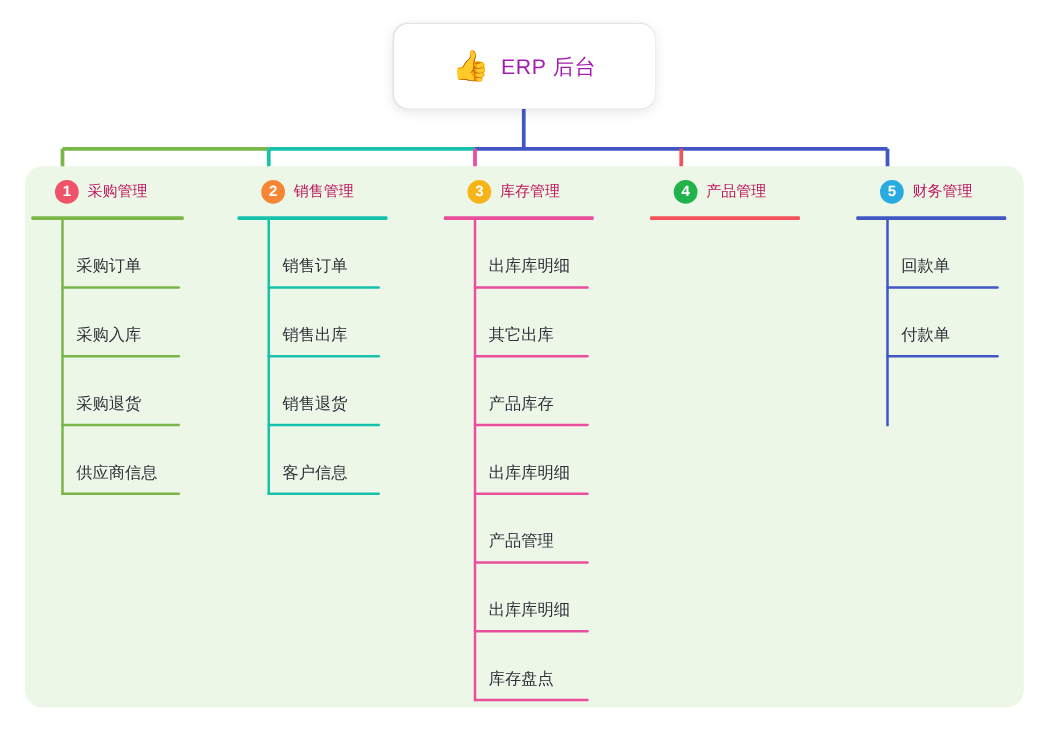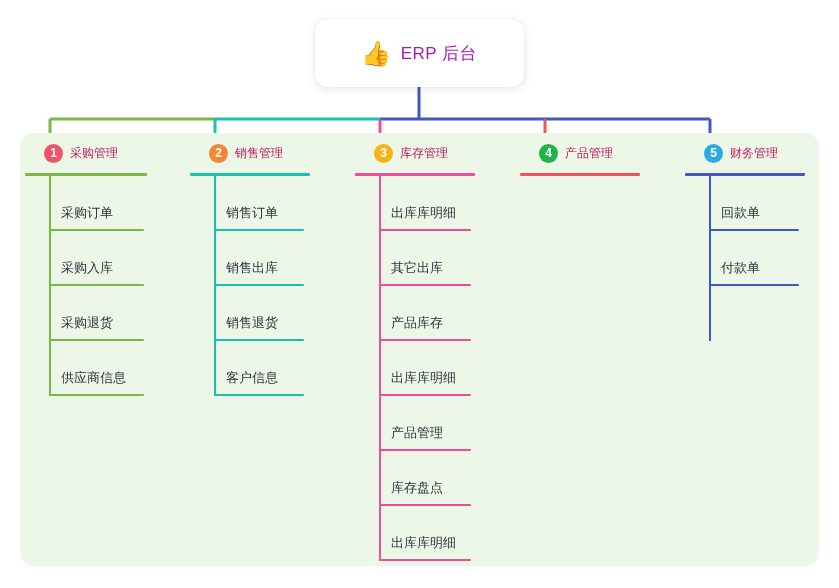--- a/index.html
+++ b/index.html
@@ -241,25 +241,25 @@
           </div>
           <div class="item">
             <span class="item-label">出库库明细</span>
             <div class="item-rule" style="background: rgb(234, 78, 157); width: 92px;"></div>
           </div>
           <div class="item">
             <span class="item-label">产品管理</span>
             <div class="item-rule" style="background: rgb(234, 78, 157); width: 92px;"></div>
           </div>
           <div class="item">
+            <span class="item-label">出库库明细</span>
+            <div class="item-rule" style="background: rgb(234, 78, 157); width: 92px;"></div>
+          </div>
+          <div class="item">
             <span class="item-label">库存盘点</span>
-            <div class="item-rule" style="background: rgb(234, 78, 157); width: 92px;"></div>
-          </div>
-          <div class="item">
-            <span class="item-label">出库库明细</span>
             <div class="item-rule" style="background: rgb(234, 78, 157); width: 92px;"></div>
           </div>
         </div>
       </div>
       <div class="column" style="left: 520px; width: 125px;">
         <div class="col-head">
           <span class="badge" style="background: rgb(34, 178, 76);">4</span>
           <span class="col-title">产品管理</span>
         </div>
         <div class="head-rule" style="background: rgb(244, 82, 91); width: 120px;"></div>

